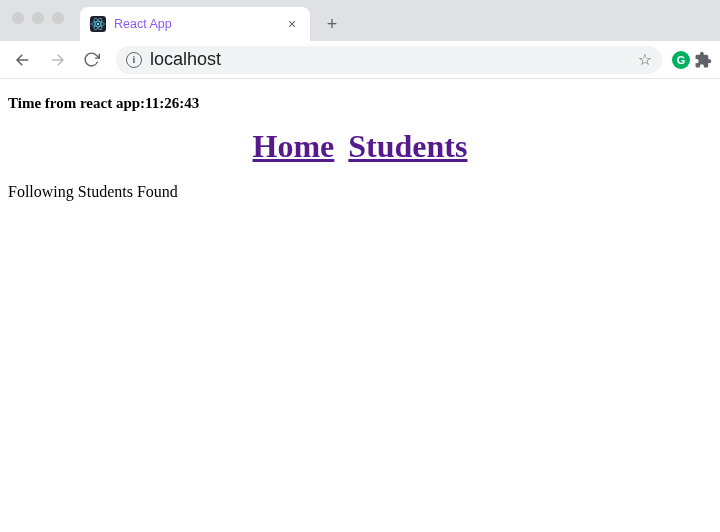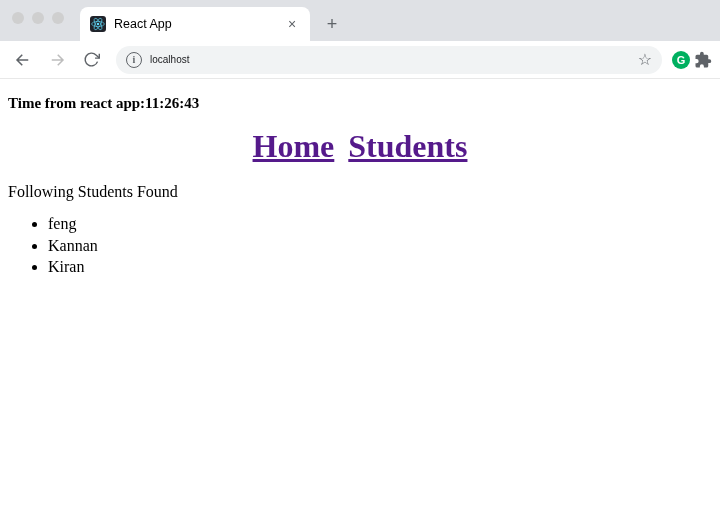--- a/index.html
+++ b/index.html
@@ -50,21 +50,21 @@
       background: #20232a;
       border-radius: 3px;
       display: flex;
       align-items: center;
       justify-content: center;
       flex-shrink: 0;
     }
     .tab-favicon svg { width: 14px; height: 14px; }
     .tab-title {
       font-size: 12.5px;
-      color: #000000;
+      color: #8b5cf6;
       flex: 1;
       white-space: nowrap;
       overflow: hidden;
       text-overflow: ellipsis;
     }
     .tab-close {
       width: 16px;
       height: 16px;
       display: flex;
       align-items: center;
@@ -127,21 +127,21 @@
       display: flex;
       align-items: center;
       justify-content: center;
       font-size: 10px;
       color: #5f6368;
       flex-shrink: 0;
       font-family: Georgia, serif;
       font-weight: bold;
     }
     .url-text {
-      font-size: 10px;
+      font-size: 18px;
       color: #202124;
       display: flex;
       align-items: baseline;
     }
     .url-host { color: #202124; }
     .url-path { color: #6f7378; }
     .omni-right {
       margin-left: auto;
       display: flex;
       align-items: center;
@@ -266,18 +266,13 @@
     <span>Time from react app:</span><span>11:26:43</span>
   </div>
 
   <div class="nav-links">
     <a>Home</a><span class="nav-sep"></span><a>Students</a>
   </div>
 
 
   <div class="found-text">Following Students Found</div>
 
-  <ul class="student-list">
-    <li>feng</li>
-    <li>Kannan</li>
-    <li>Kiran</li>
-  </ul>
 </div>
 
 </body></html>

